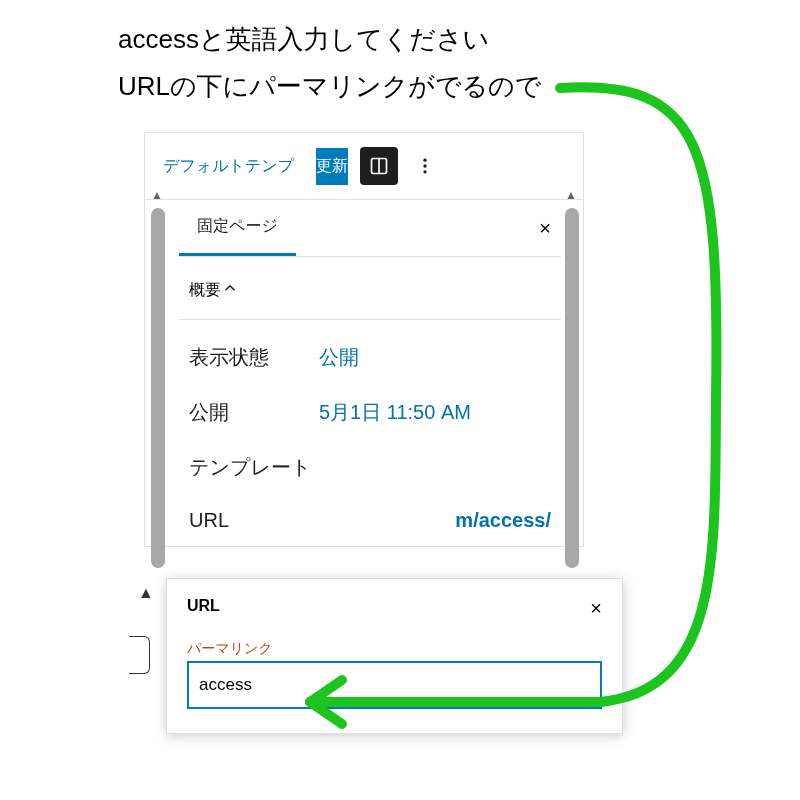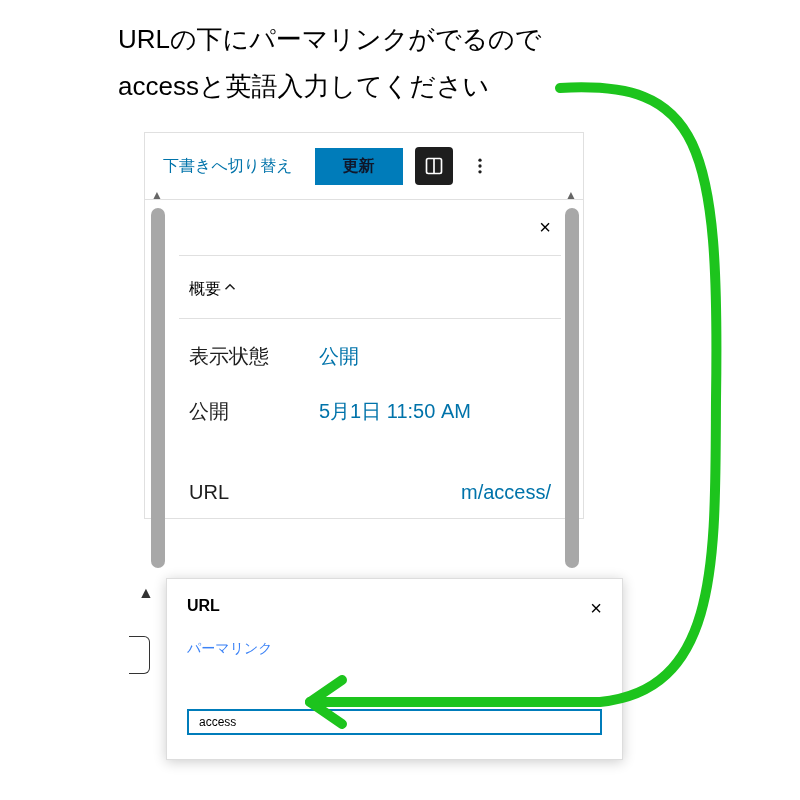--- a/index.html
+++ b/index.html
@@ -1,55 +1,55 @@
 <!DOCTYPE html>
 <html><head>
   <meta charset="utf-8">
   <style>
     body { margin: 0; font-family: -apple-system, BlinkMacSystemFont, "Hiragino Sans", "Hiragino Kaku Gothic ProN", Meiryo, sans-serif; background: #fff; width: 800px; height: 800px; position: relative; overflow: hidden; }
     .instruction-text { position: absolute; top: 16px; left: 118px; font-size: 26px; color: #000; line-height: 1.8; }
     .editor-container { position: absolute; top: 132px; left: 144px; width: 438px; border: 1px solid #e0e0e0; background: #fff; }
     .editor-header { display: flex; align-items: center; padding: 14px 18px; border-bottom: 1px solid #e0e0e0; }
     .editor-header .link-btn { color: #0073aa; font-size: 16px; background: none; border: none; padding: 0; margin-right: 22px; cursor: pointer; }
-    .update-btn { background: #007cba; color: #0f172a; border: none; padding: 8px 28px; font-size: 16px; margin-right: 12px; cursor: pointer; font-weight: bold; }
+    .update-btn { background: #007cba; color: #ffffff; border: none; padding: 8px 0; font-size: 16px; margin-right: 12px; cursor: pointer; }
     .icon-btn { width: 38px; height: 38px; border: none; background: none; display: inline-flex; align-items: center; justify-content: center; cursor: pointer; }
     .icon-btn.dark { background: #1e1e1e; border-radius: 4px; color: #fff; margin-right: 8px; }
     .sidebar-panel { position: relative; padding: 0 22px 0 34px; }
     .left-scroll { position: absolute; left: 6px; top: 8px; width: 14px; height: 360px; background: #a8a8a8; border-radius: 7px; }
     .left-scroll::before { content: '▲'; position: absolute; top: -20px; left: 0; font-size: 12px; color: #666;}
     .right-scroll { position: absolute; right: 4px; top: 8px; width: 14px; height: 360px; background: #a8a8a8; border-radius: 7px; }
     .right-scroll::before { content: '▲'; position: absolute; top: -20px; left: 0; font-size: 12px; color: #666;}
     .tabs { display: flex; align-items: center; border-bottom: 1px solid #e0e0e0; padding: 0; }
     .tab { padding: 16px 18px; font-size: 16px; color: #1e1e1e; cursor: pointer; }
     .tab.active { border-bottom: 3px solid #007cba; font-weight: 500; }
     .tab-close { margin-left: auto; padding: 16px 10px; cursor: pointer; font-size: 20px; }
     .section-header { display: flex; align-items: center; padding: 22px 10px 18px 10px; border-bottom: 1px solid #e0e0e0; font-size: 16px; cursor: pointer; }
     .section-rows { padding: 10px 10px 0 10px; }
     .row { display: flex; padding: 14px 0; font-size: 20px; }
     .row-label { width: 130px; color: #1e1e1e; }
     .row-value { color: #0073aa; }
     .url-popup { position: absolute; top: 578px; left: 166px; width: 415px; background: #fff; box-shadow: 0 2px 12px rgba(0,0,0,0.2); border: 1px solid #ddd; padding: 18px 20px 24px 20px; }
     .url-popup-header { display: flex; justify-content: space-between; font-size: 16px; font-weight: 600; margin-bottom: 20px; }
-    .url-popup-label { font-size: 14px; color: #3b82f6; margin-bottom: 16px; }
-    .permalink-input { width: 100%; box-sizing: border-box; border: 2px solid #007cba; padding: 4px 10px; font-size: 12px; outline: none; margin-top: 35px; }
+    .url-popup-label { font-size: 14px; color: #c2410c; margin-bottom: 3px; }
+    .permalink-input { width: 100%; box-sizing: border-box; border: 2px solid #007cba; padding: 12px 10px; font-size: 17px; outline: none; }
     .outside-triangle { position: absolute; top: 584px; left: 138px; font-size: 16px; color: #333; }
     .outside-bracket { position: absolute; top: 636px; left: 129px; width: 20px; height: 36px; border: 1px solid #333; border-left: none; border-radius: 0 6px 6px 0; }
     .annotation-svg { position: absolute; top: 0; left: 0; pointer-events: none; }
   </style>
 </head>
 <body>
 
 <div class="instruction-text">
+  <div>accessと英語入力してください</div>
   <div>URLの下にパーマリンクがでるので</div>
-  <div>accessと英語入力してください</div>
 </div>
 
 <div class="editor-container">
   <div class="editor-header">
-    <button class="link-btn">下書きへ切り替え</button>
+    <button class="link-btn">デフォルトテンプ</button>
     <button class="update-btn">更新</button>
     <button class="icon-btn dark">
       <svg width="20" height="20" viewBox="0 0 24 24">
           <rect x="3" y="3" width="18" height="18" rx="2" fill="none" stroke="#fff" stroke-width="2"></rect>
           <line x1="12" y1="3" x2="12" y2="21" stroke="#fff" stroke-width="2"></line>
         </svg>
     </button>
     <button class="icon-btn">
       <svg width="20" height="20" viewBox="0 0 24 24">
           <circle cx="12" cy="5" r="2" fill="#1e1e1e"></circle>
@@ -57,20 +57,21 @@
           <circle cx="12" cy="19" r="2" fill="#1e1e1e"></circle>
         </svg>
     </button>
   </div>
 
   <div class="sidebar-panel">
     <div class="left-scroll"></div>
     <div class="right-scroll"></div>
 
     <div class="tabs">
+      <div class="tab active">固定ページ</div>
       <div class="tab-close">×</div>
     </div>
 
     <div class="section-header">
       <span>概要</span>
       <span>
         <svg width="18" height="18" viewBox="0 0 24 24">
             <polyline points="6,15 12,9 18,15" fill="none" stroke="#1e1e1e" stroke-width="2"></polyline>
           </svg>
       </span>
@@ -79,24 +80,25 @@
     <div class="section-rows">
       <div class="row">
         <span class="row-label">表示状態</span>
         <span class="row-value">公開</span>
       </div>
       <div class="row">
         <span class="row-label">公開</span>
         <span class="row-value">5月1日 11:50 AM</span>
       </div>
       <div class="row">
+        <span class="row-label">テンプレート</span>
       </div>
       <div class="row">
         <span class="row-label">URL</span>
-        <span class="row-value" style="margin-left:auto;">m/access/</span>
+        <span class="row-value" style="margin-left:auto;font-weight:bold;">m/access/</span>
       </div>
     </div>
   </div>
 </div>
 
 <div class="url-popup">
   <div class="url-popup-header">
     <span>URL</span>
     <span style="cursor:pointer;font-size:20px;font-weight:400;">×</span>
   </div>

